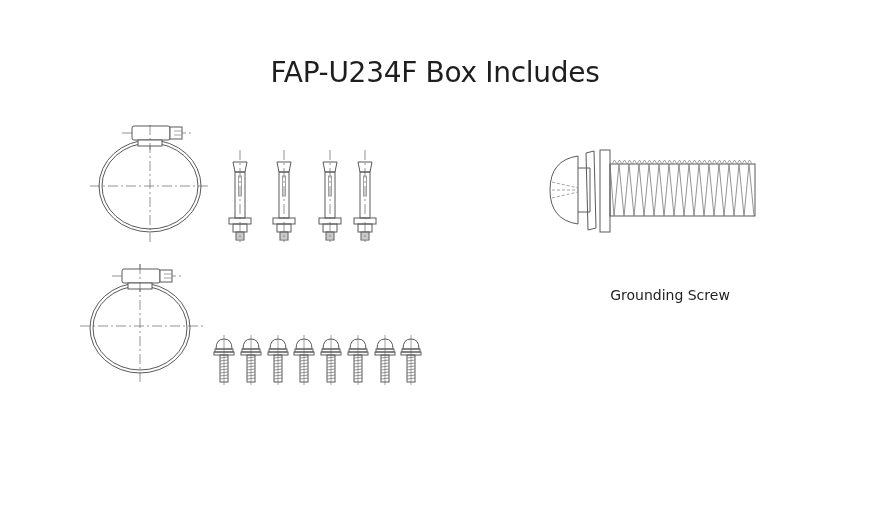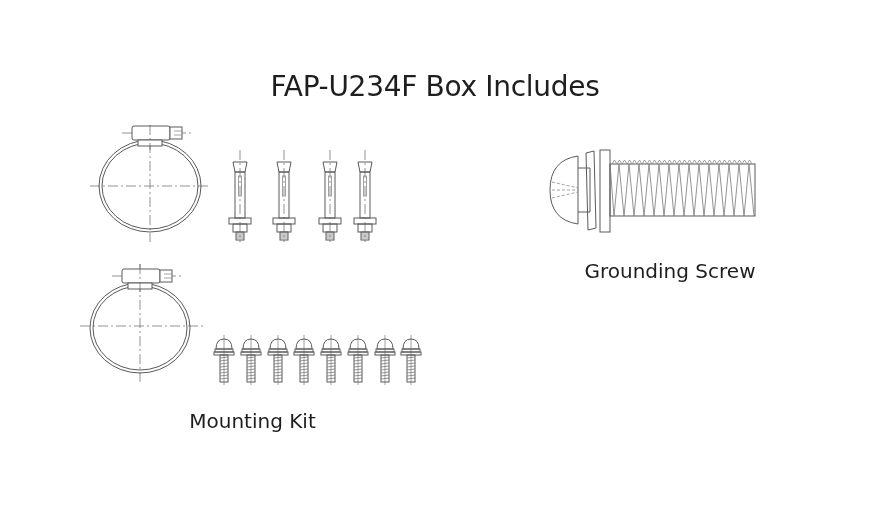--- a/index.html
+++ b/index.html
@@ -1,20 +1,20 @@
 <!DOCTYPE html>
 <html><head>
 <meta charset="utf-8">
 <style>
   html, body { margin:0; padding:0; background:#ffffff; }
   body { width:880px; height:524px; position:relative; overflow:hidden;
          font-family:"DejaVu Sans", "Liberation Sans", sans-serif; color:#1a1a1a; }
-  .title { position:absolute; left:0; width:870px; top:70px; text-align:center;
+  .title { position:absolute; left:0; width:870px; top:56px; text-align:center;
            font-size:28px; letter-spacing:-0.3px; color:#1e1e1e; }
-  .caption { position:absolute; text-align:center; font-size:20px; color:#1e1e1e; line-height:20px; }
+  .caption { position:absolute; text-align:center; font-size:14px; color:#1e1e1e; line-height:20px;margin-top:24px; }
   .art { position:absolute; overflow:visible; }
   svg .ln { fill:none; stroke:#5a5a5a; stroke-width:1; }
   svg .lt { fill:none; stroke:#8a8a8a; stroke-width:0.8; }
   svg .cl { fill:none; stroke:#666; stroke-width:0.7; stroke-dasharray:10 3 2 3; }
   svg .th { fill:none; stroke:#777; stroke-width:0.8; }
 </style>
 </head>
 <body>
 
 <div class="title">FAP-U234F Box Includes</div>
@@ -93,21 +93,20 @@
   <use href="#scr" x="46" y="0"></use>
   <use href="#scr" x="73" y="0"></use>
   <use href="#scr" x="99" y="0"></use>
   <use href="#scr" x="126" y="0"></use>
   <use href="#scr" x="153" y="0"></use>
   <use href="#scr" x="180" y="0"></use>
   <use href="#scr" x="206" y="0"></use>
 </svg>
 
 <div class="caption" style="left:90px;width:325px;top:411px">
-  <div>Mounting Kit</div>
 </div>
 
 <svg class="art" style="left:548px;top:148px" width="215" height="85" viewBox="0 0 215 85">
   <path class="ln" d="M30,8 Q2,12 2,42 Q2,72 30,76 Z"></path>
   <g class="lt" stroke-dasharray="3 2">
     <line x1="4" y1="34" x2="30" y2="40"></line>
     <line x1="4" y1="42" x2="30" y2="42"></line>
     <line x1="4" y1="50" x2="30" y2="44"></line>
   </g>
   <path class="ln" d="M30,20 L42,20 L42,64 L30,64"></path>

